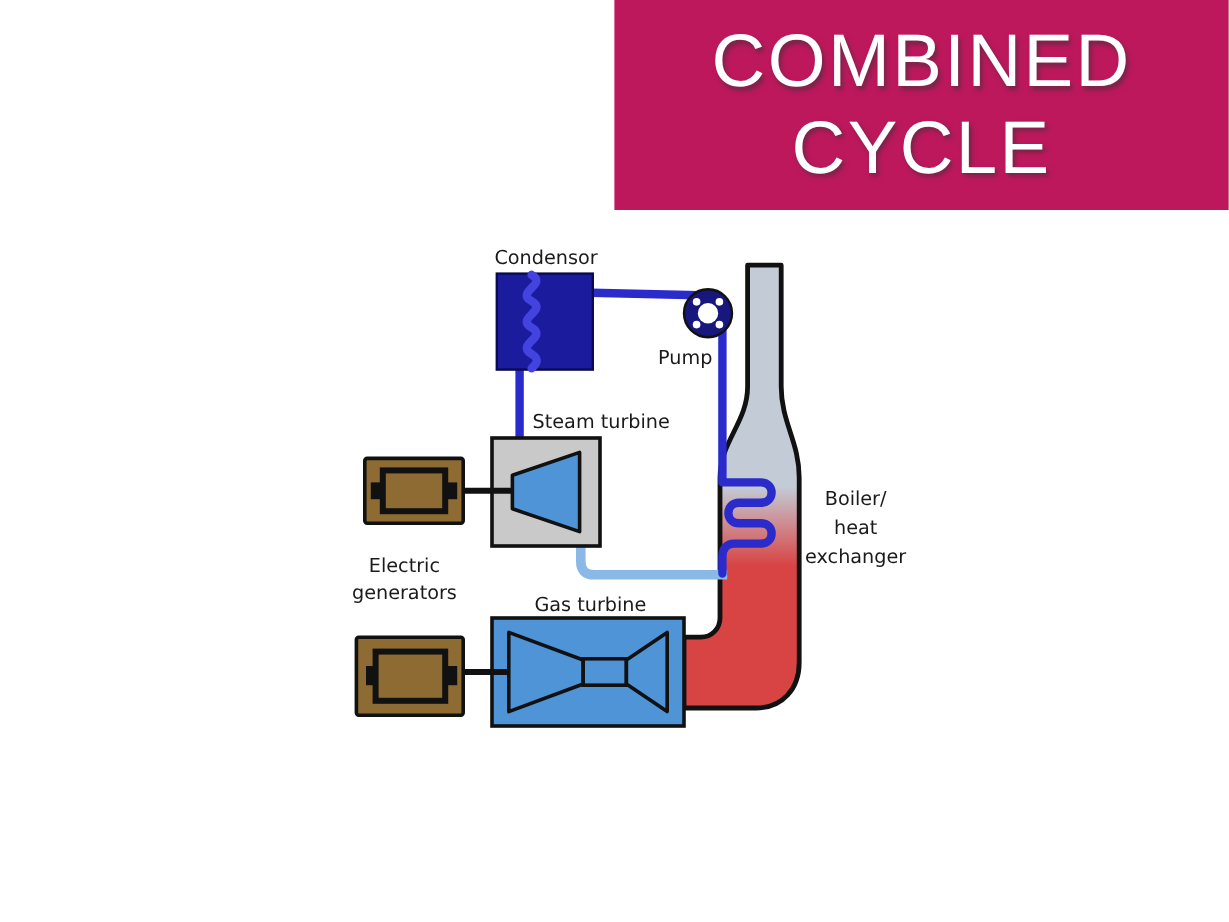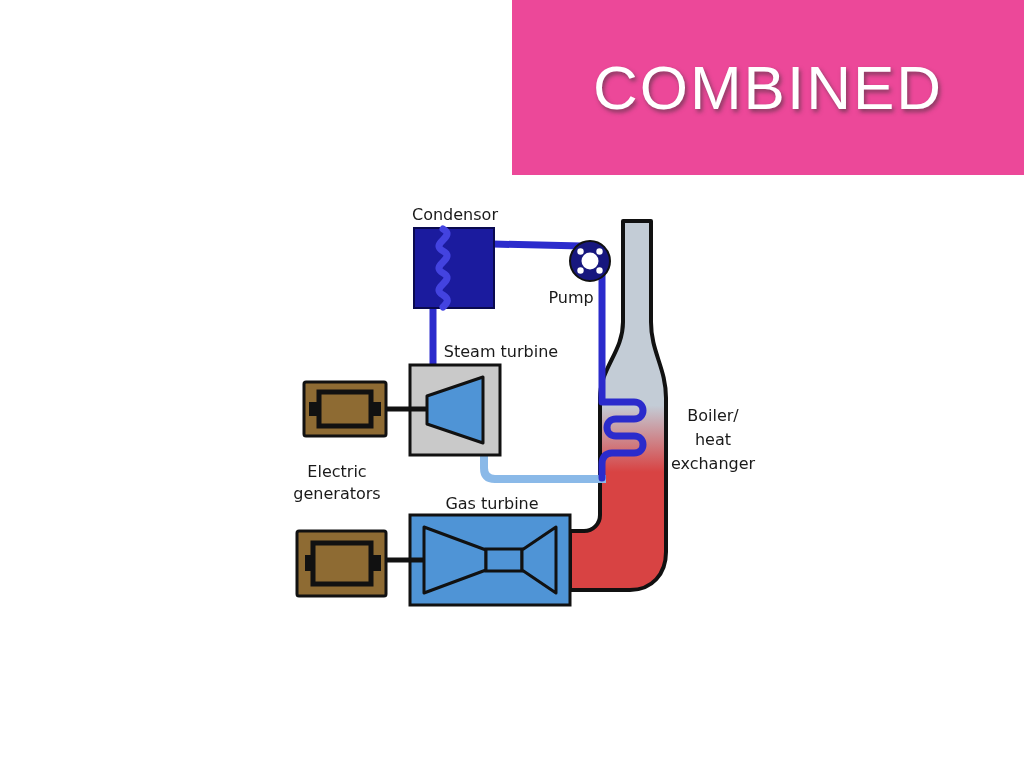--- a/index.html
+++ b/index.html
@@ -7,21 +7,21 @@
     width:1024px;height:768px;
     background:#ffffff;
     position:relative;
     overflow:hidden;
     font-family:"DejaVu Sans", sans-serif;
   }
   .title-box{
     position:absolute;
     left:512px;top:0;
     width:512px;height:175px;
-    background:#ec4899;
+    background:#be185d;
     display:flex;flex-direction:column;
     align-items:center;justify-content:center;
   }
   .title-line{
     color:#ffffff;
     font-family:"Liberation Sans", sans-serif;
     font-size:62px;
     line-height:72px;
     letter-spacing:2px;
     text-shadow:2px 3px 4px rgba(50,50,50,0.55);
@@ -35,20 +35,21 @@
     font-family:"DejaVu Sans", sans-serif;
     font-size:16px;
     fill:#1a1a1a;
   }
 </style>
 </head>
 <body>
 
 <div class="title-box">
   <div class="title-line">COMBINED</div>
+  <div class="title-line">CYCLE</div>
 </div>
 
 <svg class="diagram-svg" viewBox="0 0 1024 768">
   <defs>
     <linearGradient id="boilerGrad" x1="0" y1="0" x2="0" y2="1">
       <stop offset="0" stop-color="#c3ccd6"></stop>
       <stop offset="0.50" stop-color="#c3ccd6"></stop>
       <stop offset="0.68" stop-color="#d84343"></stop>
       <stop offset="1" stop-color="#d84343"></stop>
     </linearGradient>

